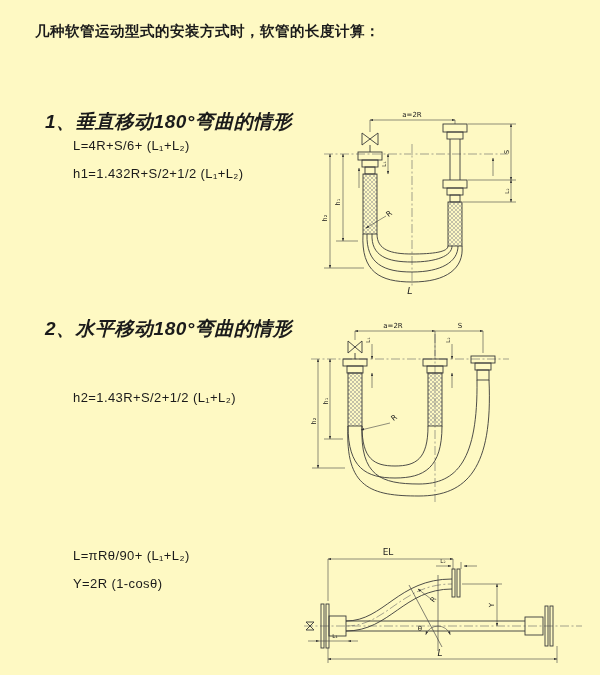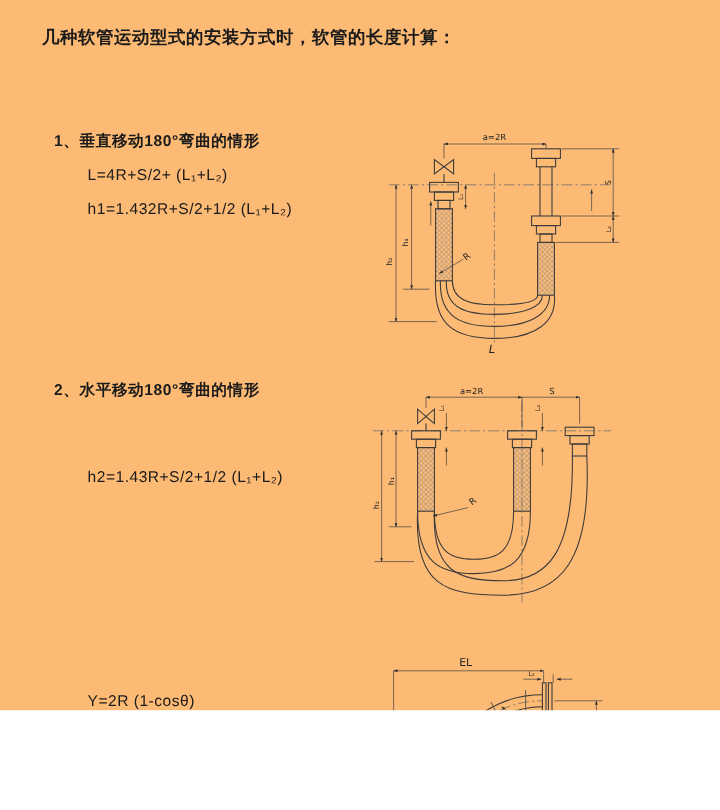--- a/index.html
+++ b/index.html
@@ -1,43 +1,44 @@
 <!DOCTYPE html>
 <html><head>
 <meta charset="utf-8">
 <style>
   html,body{margin:0;padding:0;background:#ffffff;}
-  .page{position:relative;width:600px;height:592px;background:#fdba74;overflow:hidden;
+  .page{position:relative;width:600px;height:675px;background:#fef9c3;overflow:hidden;
         font-family:"Liberation Sans","DejaVu Sans",sans-serif;color:#1b1b1b;}
   .title{position:absolute;left:35px;top:22px;font-size:14.5px;font-weight:bold;letter-spacing:0.5px;}
-  .heading{position:absolute;font-size:13px;font-weight:bold;letter-spacing:0.5px;}
+  .heading{position:absolute;font-size:19px;font-weight:bold;letter-spacing:0.5px;font-style:italic;}
   .formula{position:absolute;font-size:13px;letter-spacing:0.4px;}
   .diag{position:absolute;margin-top:36px;}
   svg{display:block;}
   svg text{font-family:"DejaVu Sans","Liberation Sans",sans-serif;fill:#222;}
   .lineart{stroke:#3a3a3a;stroke-width:0.9;fill:none;}
   .thin{stroke:#4a4a4a;stroke-width:0.7;fill:none;}
   .cdash{stroke:#666;stroke-width:0.6;fill:none;stroke-dasharray:9 2.5 2 2.5;}
   .dim{stroke:#444;stroke-width:0.6;fill:none;}
   .hrect{stroke:#3a3a3a;stroke-width:0.9;}
 </style>
 </head>
 <body>
 
 <div class="page">
 
   <div class="title">几种软管运动型式的安装方式时，软管的长度计算：</div>
 
   <div class="heading" style="left:45px;top:109px">1、垂直移动180°弯曲的情形</div>
-  <div class="formula" style="left:73px;top:138px">L=4R+S/2+ (L₁+L₂)</div>
+  <div class="formula" style="left:73px;top:138px">L=4R+S/6+ (L₁+L₂)</div>
   <div class="formula" style="left:73px;top:166px">h1=1.432R+S/2+1/2 (L₁+L₂)</div>
 
   <div class="heading" style="left:45px;top:316px">2、水平移动180°弯曲的情形</div>
   <div class="formula" style="left:73px;top:390px">h2=1.43R+S/2+1/2 (L₁+L₂)</div>
 
+  <div class="formula" style="left:73px;top:548px">L=πRθ/90+ (L₁+L₂)</div>
   <div class="formula" style="left:73px;top:576px">Y=2R (1-cosθ)</div>
 
   <div class="diag" style="left:300px;top:70px">
     <svg width="260" height="192" viewBox="0 0 260 192">
       <defs>
         <pattern id="h1p" patternUnits="userSpaceOnUse" width="4" height="4">
           <path d="M0,4 L4,0 M0,0 L4,4" stroke="#8a8a8a" stroke-width="0.5"></path>
         </pattern>
         <marker id="ar1" markerWidth="7" markerHeight="6" refX="5.5" refY="2" orient="auto-start-reverse">
           <path d="M0,0 L6,2 L0,4 Z" fill="#333"></path>

